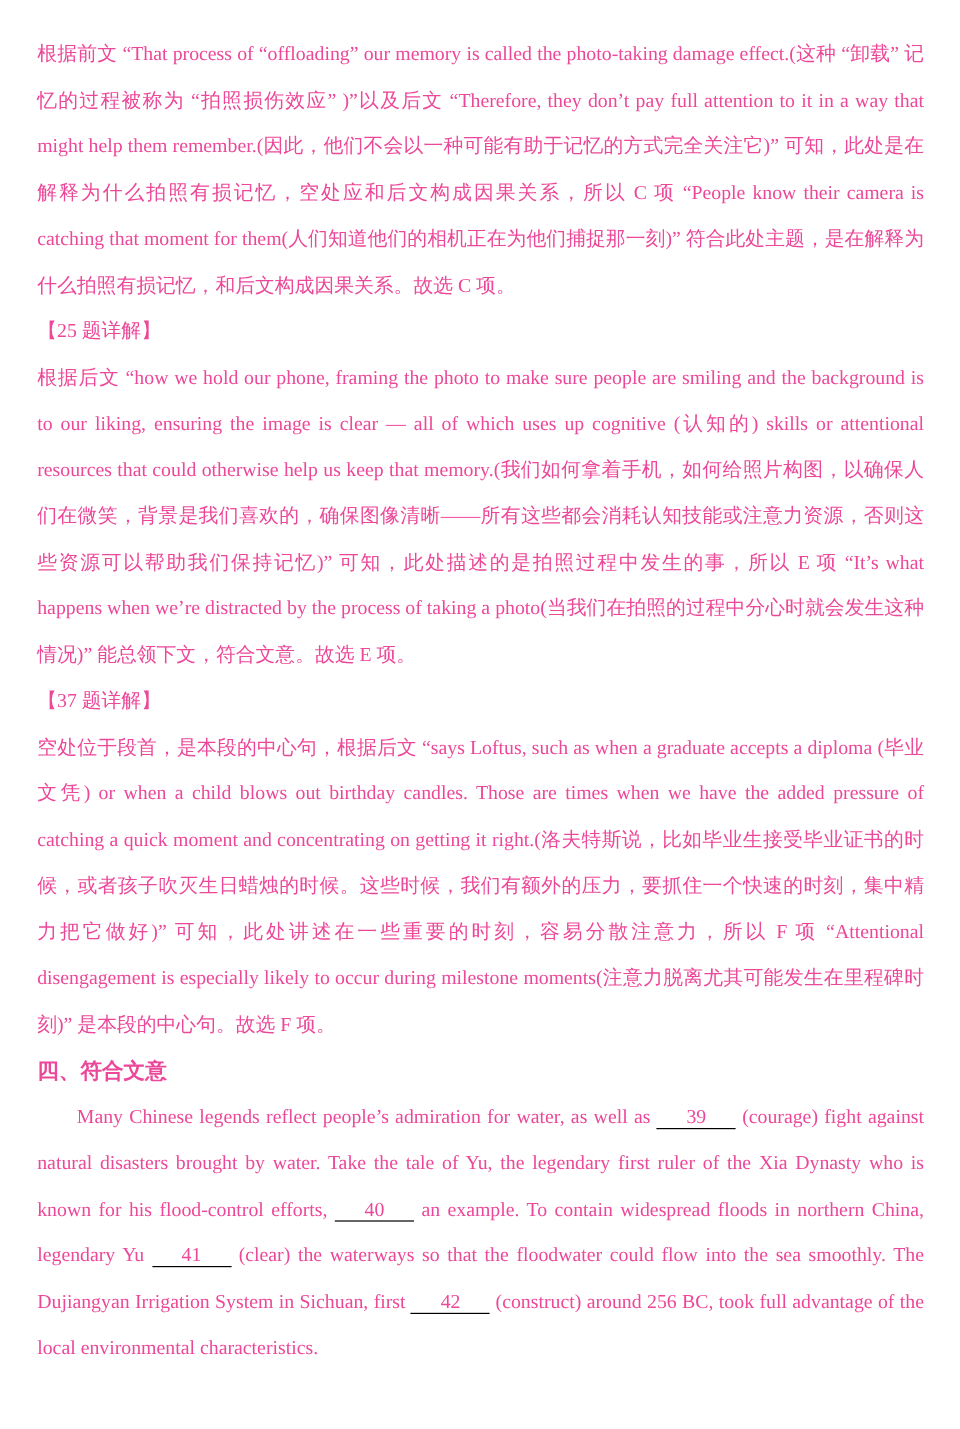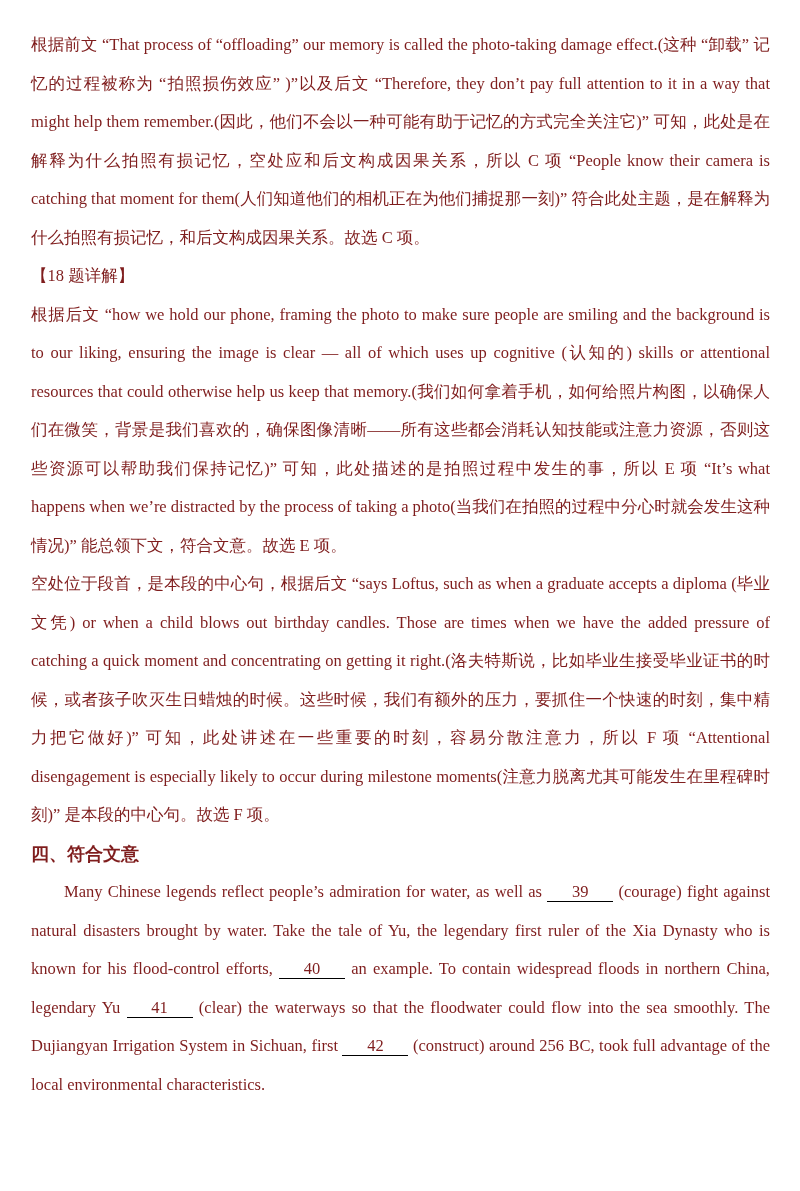--- a/index.html
+++ b/index.html
@@ -13,21 +13,21 @@
     overflow: hidden;
   }
   .doc {
     box-sizing: border-box;
     width: 800px;
     height: 1191px;
     padding: 26px 30px 0 31px;
     font-family: "Liberation Serif", "DejaVu Serif", serif;
     font-size: 16.5px;
     line-height: 38.5px;
-    color: #7f1d1d;
+    color: #ec4899;
     text-align: justify;
   }
   p { margin: 0; padding: 0; }
   .para { text-align: justify; }
   .qheading { text-align: left; }
   .section-title {
     font-weight: bold;
     font-size: 18px;
     text-align: left;
     font-family: "Liberation Sans", "DejaVu Sans", sans-serif;
@@ -44,24 +44,25 @@
     padding: 0 2px;
   }
 </style>
 </head>
 <body>
 
 <div class="doc">
 
   <p class="para">根据前文 “That process of “offloading” our memory is called the photo-taking damage effect.(这种 “卸载” 记忆的过程被称为 “拍照损伤效应” )”以及后文 “Therefore, they don’t pay full attention to it in a way that might help them remember.(因此，他们不会以一种可能有助于记忆的方式完全关注它)” 可知，此处是在解释为什么拍照有损记忆，空处应和后文构成因果关系，所以 C 项 “People know their camera is catching that moment for them(人们知道他们的相机正在为他们捕捉那一刻)” 符合此处主题，是在解释为什么拍照有损记忆，和后文构成因果关系。故选 C 项。</p>
 
-  <p class="qheading">【18 题详解】</p>
+  <p class="qheading">【25 题详解】</p>
 
   <p class="para">根据后文 “how we hold our phone, framing the photo to make sure people are smiling and the background is to our liking, ensuring the image is clear — all of which uses up cognitive (认知的) skills or attentional resources that could otherwise help us keep that memory.(我们如何拿着手机，如何给照片构图，以确保人们在微笑，背景是我们喜欢的，确保图像清晰——所有这些都会消耗认知技能或注意力资源，否则这些资源可以帮助我们保持记忆)” 可知，此处描述的是拍照过程中发生的事，所以 E 项 “It’s what happens when we’re distracted by the process of taking a photo(当我们在拍照的过程中分心时就会发生这种情况)” 能总领下文，符合文意。故选 E 项。</p>
 
+  <p class="qheading">【37 题详解】</p>
 
   <p class="para">空处位于段首，是本段的中心句，根据后文 “says Loftus, such as when a graduate accepts a diploma (毕业文凭) or when a child blows out birthday candles. Those are times when we have the added pressure of catching a quick moment and concentrating on getting it right.(洛夫特斯说，比如毕业生接受毕业证书的时候，或者孩子吹灭生日蜡烛的时候。这些时候，我们有额外的压力，要抓住一个快速的时刻，集中精力把它做好)” 可知，此处讲述在一些重要的时刻，容易分散注意力，所以 F 项 “Attentional disengagement is especially likely to occur during milestone moments(注意力脱离尤其可能发生在里程碑时刻)” 是本段的中心句。故选 F 项。</p>
 
   <p class="section-title">四、符合文意</p>
 
 
 
   <p class="para passage"><span>Many Chinese legends reflect people’s admiration for water, as well as </span><span class="blank">39</span><span> (courage) fight against natural disasters brought by water. Take the tale of Yu, the legendary first ruler of the Xia Dynasty who is known for his flood-control efforts, </span><span class="blank">40</span><span> an example. To contain widespread floods in northern China, legendary Yu </span><span class="blank">41</span><span> (clear) the waterways so that the floodwater could flow into the sea smoothly. The Dujiangyan Irrigation System in Sichuan, first </span><span class="blank">42</span><span> (construct) around 256 BC, took full advantage of the local environmental characteristics.</span></p>
 
 </div>

